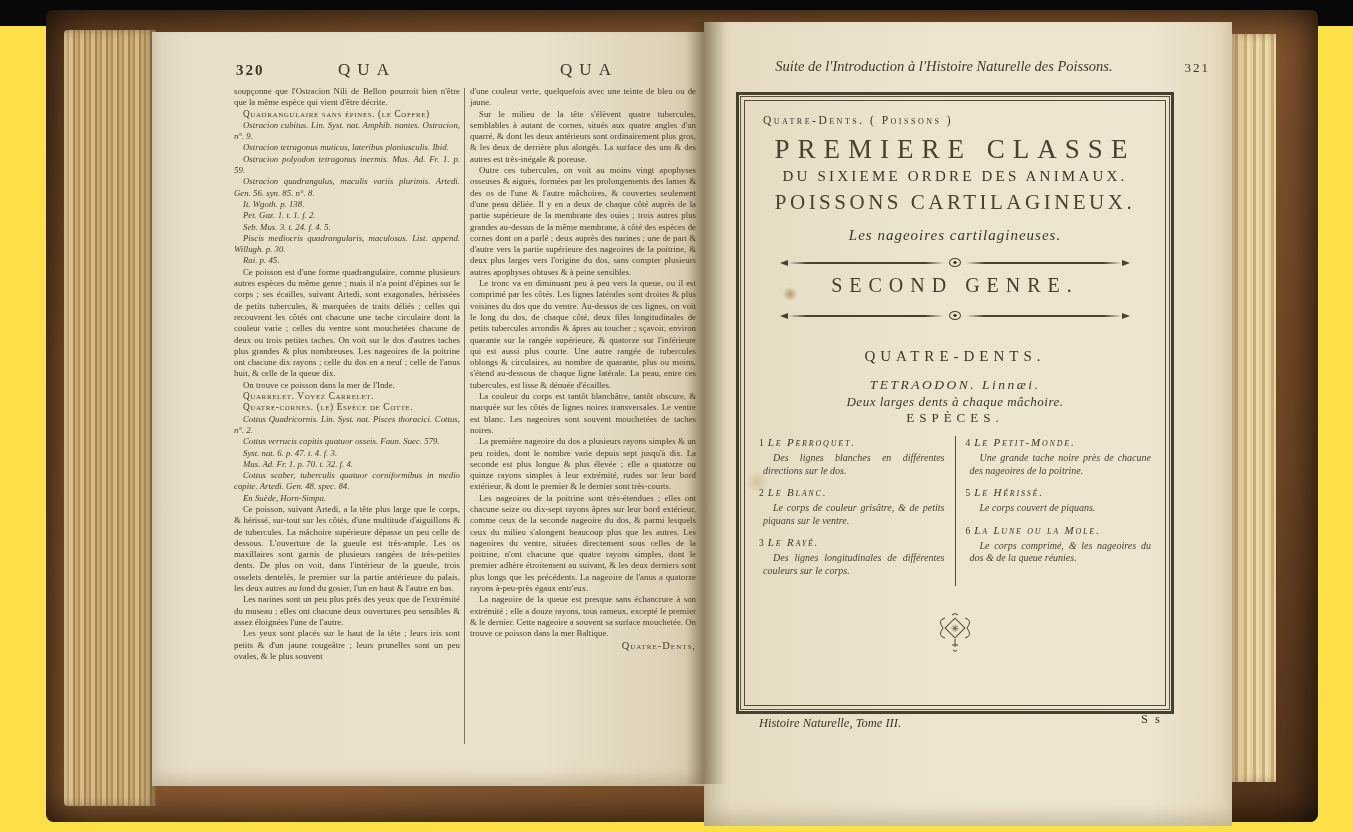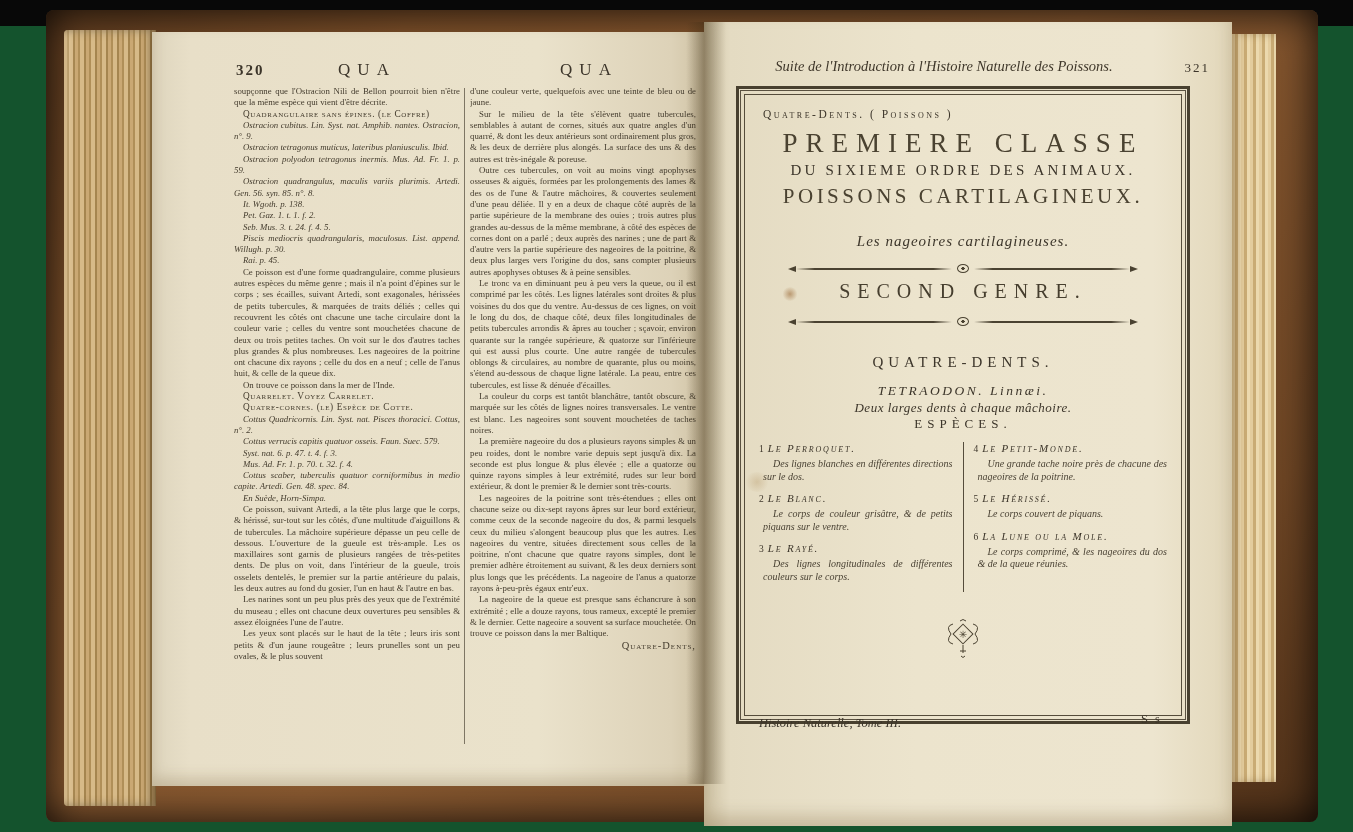--- a/index.html
+++ b/index.html
@@ -1,16 +1,16 @@
 <!DOCTYPE html>
 <html><head>
 <meta charset="utf-8">
 <style>
   html,body{margin:0;padding:0;background:#070707;}
-  #stage{position:relative;width:1353px;height:832px;background:#14532d;overflow:hidden;
+  #stage{position:relative;width:1353px;height:832px;background:#fde047;overflow:hidden;
          font-family:"Liberation Serif","DejaVu Serif",serif;color:#3c352a;}
   
   .leather{position:absolute;left:46px;top:10px;width:1272px;height:812px;border-radius:8px;
            background:linear-gradient(135deg,#5d3b1f 0%,#7c4f29 18%,#8a5a31 50%,#6d4524 82%,#4e3018 100%);
            box-shadow:0 0 40px rgba(0,0,0,.9) inset;}
   .fore-edge-left{position:absolute;left:64px;top:30px;width:92px;height:776px;
     background:repeating-linear-gradient(90deg,#caa873 0 3px,#b08f58 3px 5px,#d7ba88 5px 9px,#a5854f 9px 11px);
     box-shadow:inset -6px 0 10px rgba(60,40,15,.55), inset 4px 0 8px rgba(255,245,220,.35);
     border-radius:4px 0 0 4px;}
   .fore-edge-right{position:absolute;left:1232px;top:34px;width:44px;height:748px;
@@ -41,30 +41,30 @@
   .lp-col p{margin:0;}
   .lp-col p.body{text-indent:9px;}
   .lp-col p.cont{text-indent:0;}
   .lp-col p.ref{font-style:italic;text-indent:9px;}
   .lp-col p.sc{font-variant:small-caps;letter-spacing:.6px;text-indent:9px;font-size:9.3px;}
   .catchword{text-align:right;font-variant:small-caps;letter-spacing:1px;font-size:10.5px;margin-top:1px;}
   
   .rp-runhead{position:absolute;top:36px;left:40px;width:400px;text-align:center;
               font-style:italic;font-size:14.5px;color:#3f372a;}
   .rp-pagenum{position:absolute;top:38px;right:22px;font-size:13px;letter-spacing:2px;}
-  .plate{position:absolute;left:32px;top:64px;width:432px;height:616px;
+  .plate{position:absolute;left:32px;top:70px;width:432px;height:616px;
          border:3px solid #48402f;box-shadow:0 0 0 1px #e9e1ca inset,0 0 0 2px #5a5140 inset;
-         padding:8px;}
+         padding:0;}
   .plate-inner{position:absolute;left:5px;top:5px;right:5px;bottom:5px;border:1px solid #554c3b;
                text-align:center;overflow:hidden;}
   .sect-label{margin:13px 0 0 18px;text-align:left;font-variant:small-caps;font-size:11.5px;letter-spacing:2.5px;}
   .t1{margin-top:8px;font-size:27px;letter-spacing:8px;color:#4a4231;}
   .t2{margin-top:3px;font-size:15px;letter-spacing:3.2px;}
   .t3{margin-top:5px;font-size:21px;letter-spacing:3.5px;color:#4a4231;}
-  .subtitle{margin-top:24px;font-style:italic;font-size:15px;letter-spacing:1px;}
+  .subtitle{margin-top:12px;font-style:italic;font-size:15px;letter-spacing:1px;}
   .orn-rule{margin:14px auto 0 auto;width:350px;height:9px;display:flex;align-items:center;}
   .orn-rule .line{flex:1;height:2px;background:linear-gradient(90deg,rgba(74,66,49,0),#4a4231 12%,#4a4231 88%,rgba(74,66,49,0));
                   border-radius:2px;}
   .orn-rule .tipL,.orn-rule .tipR{width:0;height:0;border-top:3px solid transparent;border-bottom:3px solid transparent;}
   .orn-rule .tipL{border-right:8px solid #4a4231;}
   .orn-rule .tipR{border-left:8px solid #4a4231;}
   .orn-rule .mid{width:10px;height:7px;margin:0 5px;border:1px solid #4a4231;border-radius:50%;
                  background:radial-gradient(circle,#4a4231 25%,transparent 30%);}
   .genre{margin-top:7px;font-size:20px;letter-spacing:7px;color:#463e2e;}
   .genus{margin-top:28px;font-size:15px;letter-spacing:5px;}

